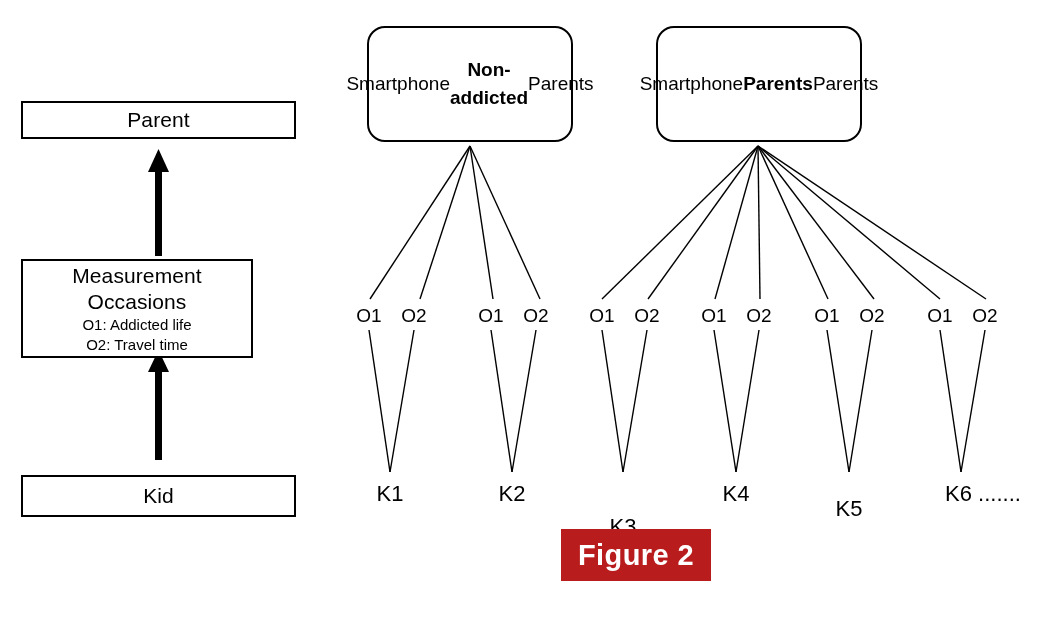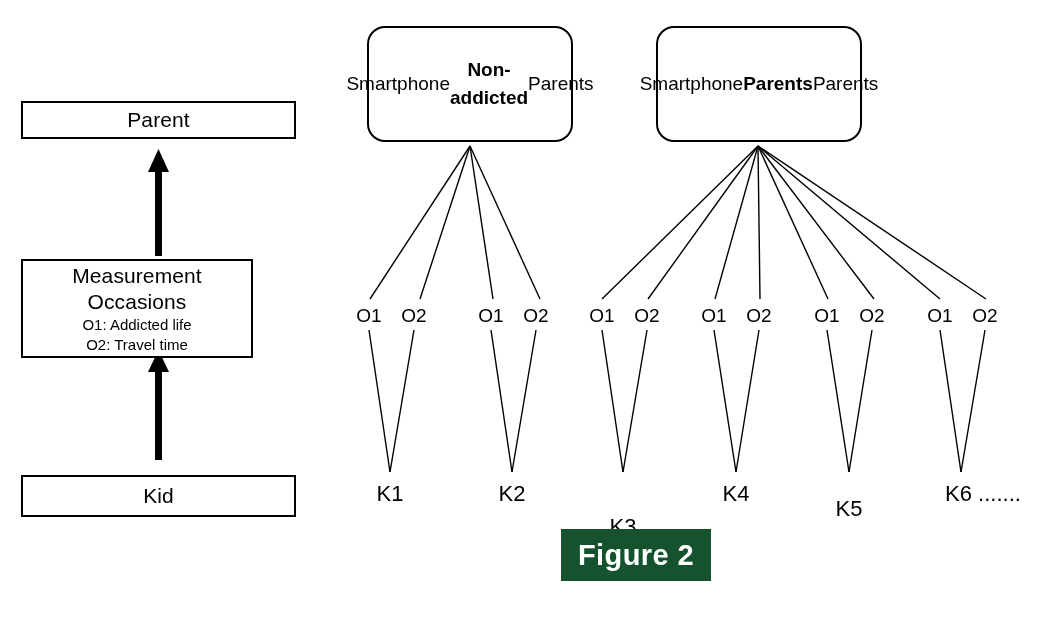--- a/index.html
+++ b/index.html
@@ -71,21 +71,21 @@
     line-height: 22px;
     white-space: nowrap;
     text-align: center;
     transform: translateX(-50%);
   }
   .node-label.k-label {
     font-size: 22px;
   }
   #figure-caption {
     position: absolute;
-    background: #14532d;
+    background: #b91c1c;
     color: #ffffff;
     font-weight: bold;
     display: flex;
     align-items: center;
     justify-content: center;
     font-size: 29px;
     letter-spacing: 0.4px;
   }
 </style>
 </head>

